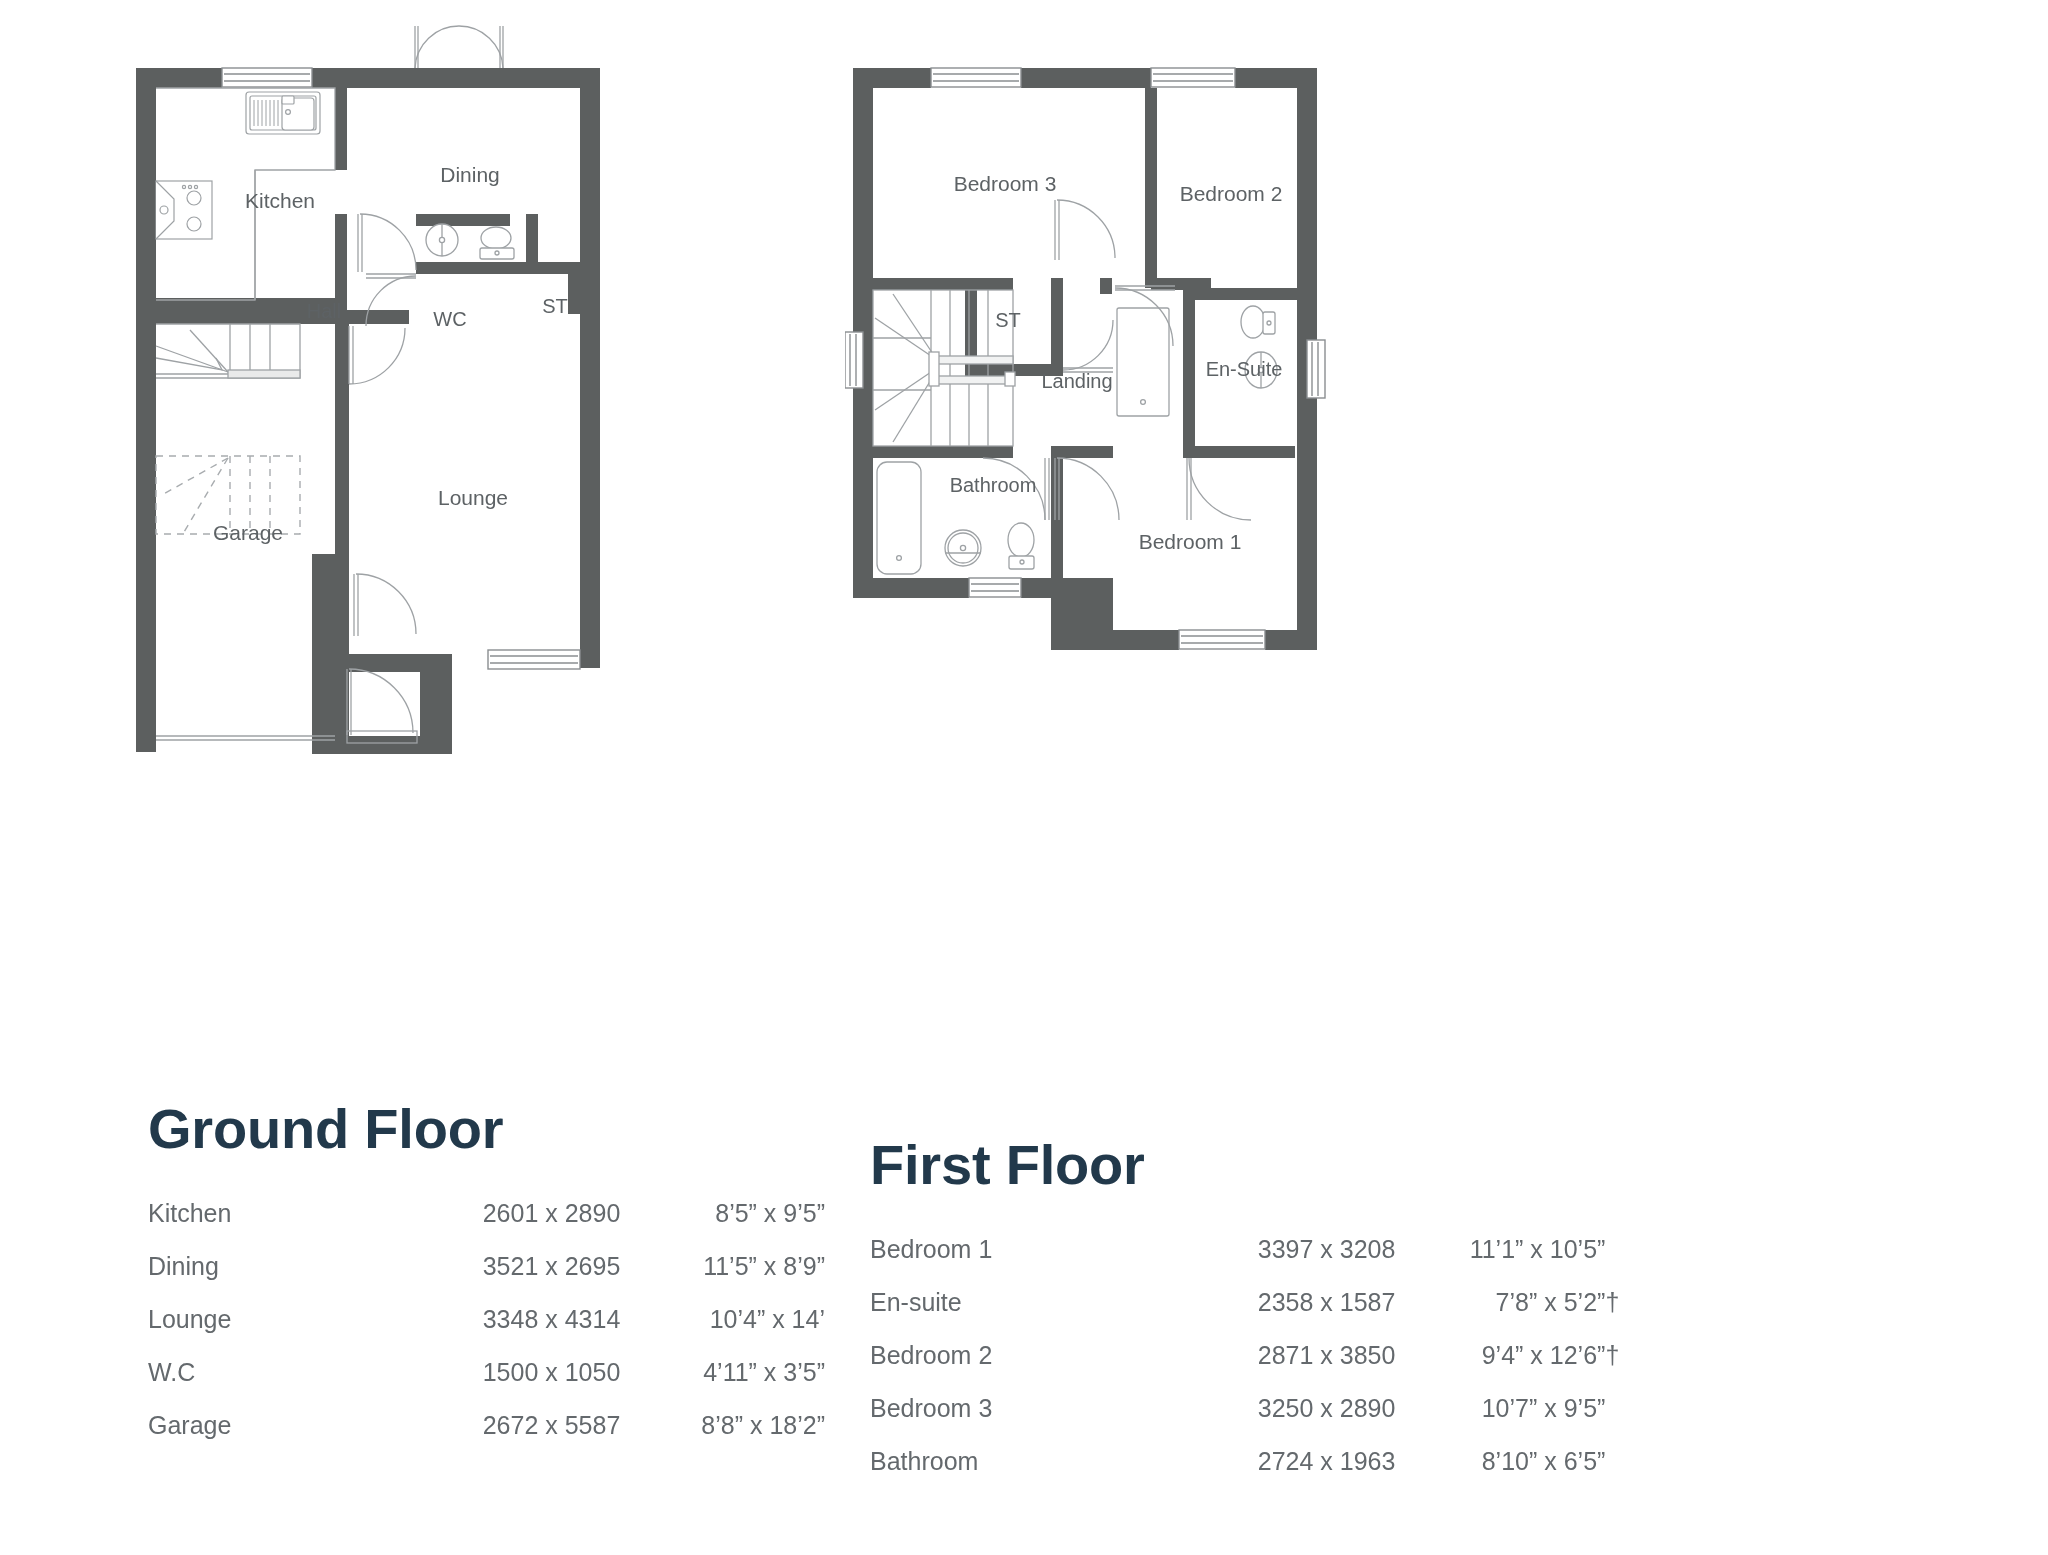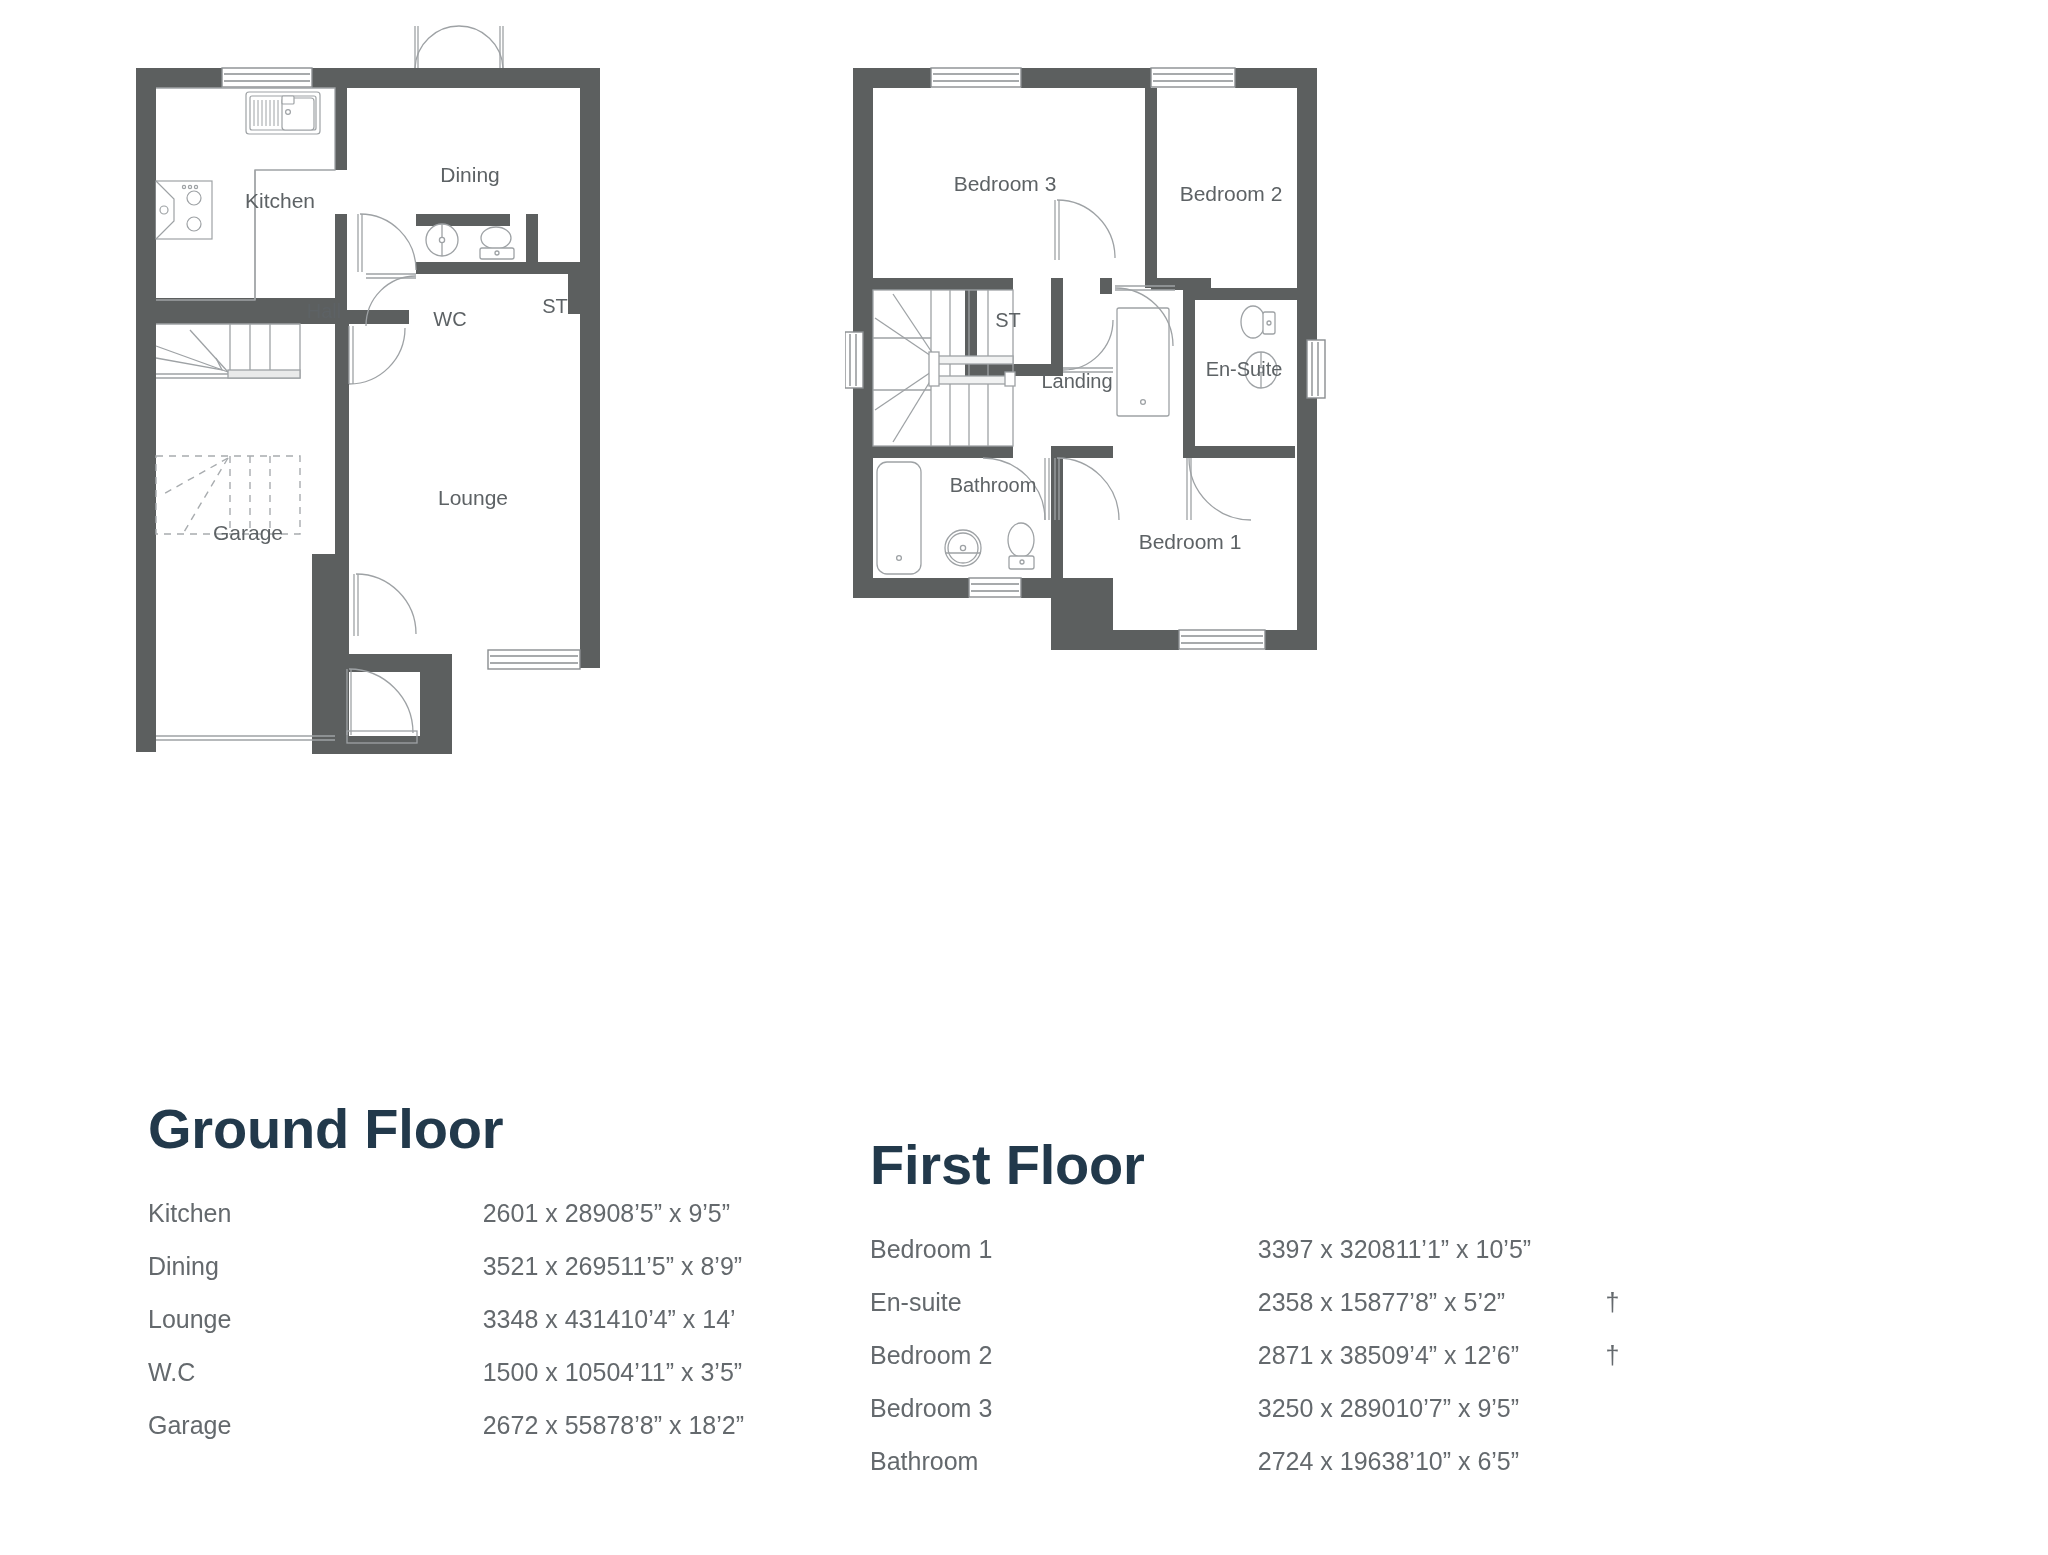--- a/index.html
+++ b/index.html
@@ -62,21 +62,21 @@
     color: #64696d;
   }
   table.rooms td {
     padding: 0 0 24px 0;
     vertical-align: baseline;
     white-space: nowrap;
     font-weight: 400;
   }
   td.c-name { width: 250px; }
   td.c-mm   { text-align: right; width: 200px; }
-  td.c-ft   { text-align: left; width: 195px; padding-left: 46px; }
+  td.c-ft   { text-align: right; width: 195px; padding-left: 46px; }
   td.c-dag  { width: 60px; text-align: left; padding-left: 22px; color: #64696d; }
   #ground-schedule td.c-mm { padding-left: 0; }
   #first-schedule td.c-name { width: 278px; }
   #first-schedule td.c-mm { width: 210px; text-align: right; }
 </style>
 </head>
 <body>
 
 <div class="page">
 

